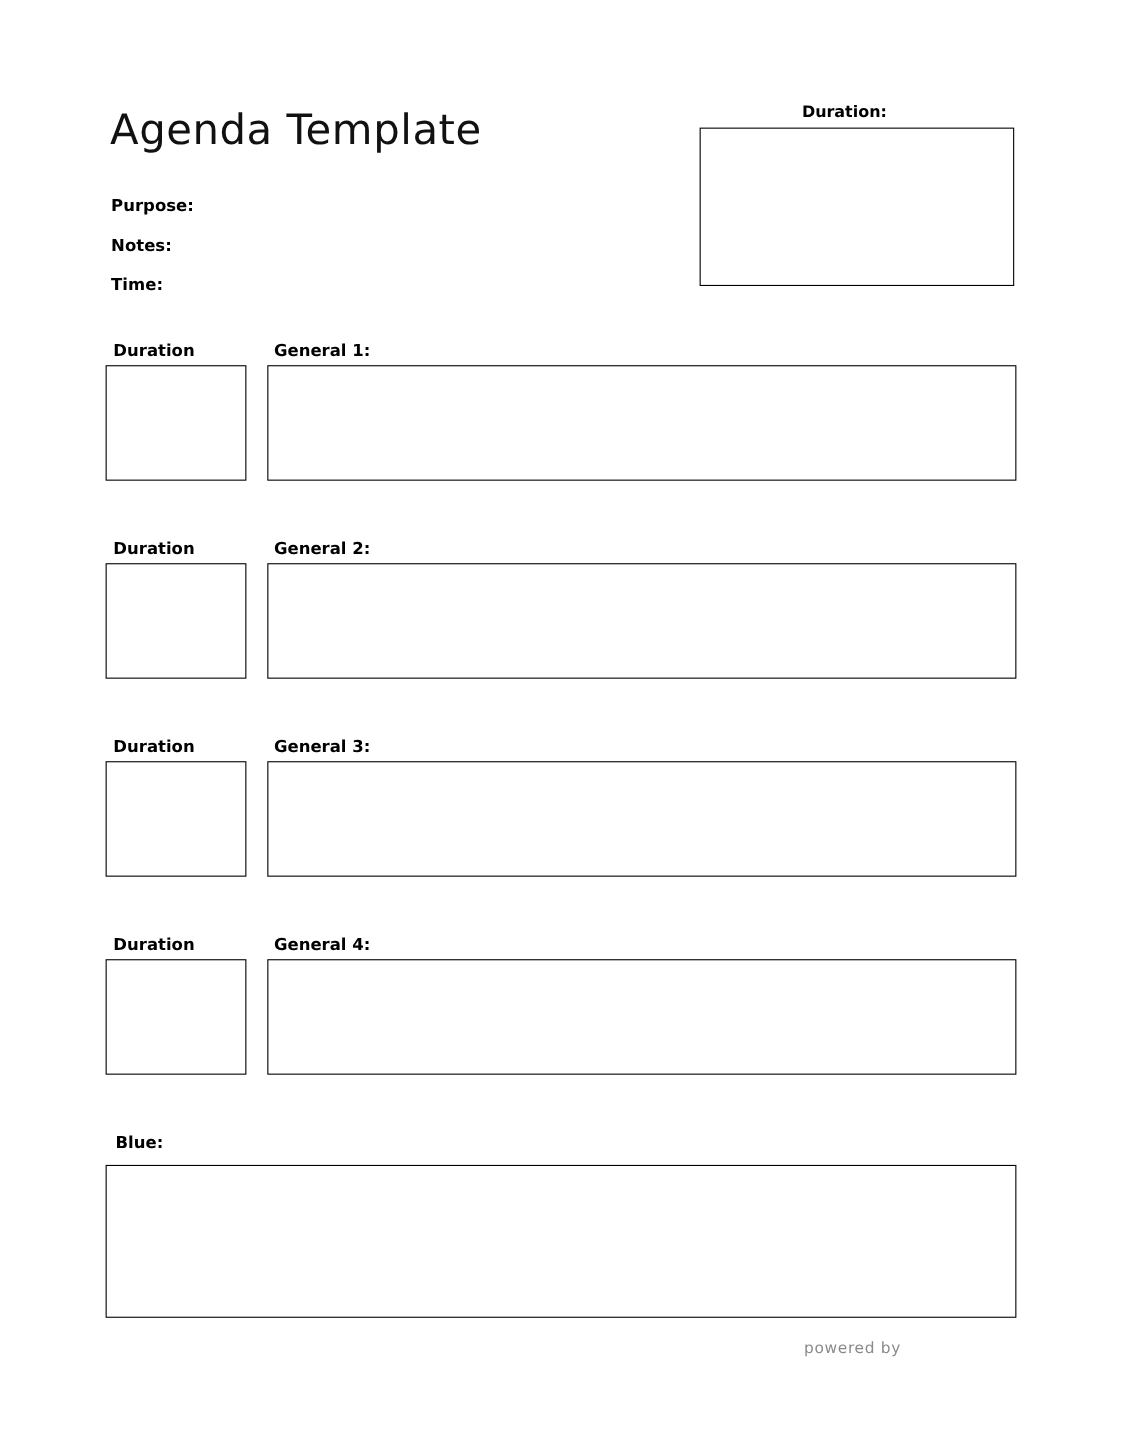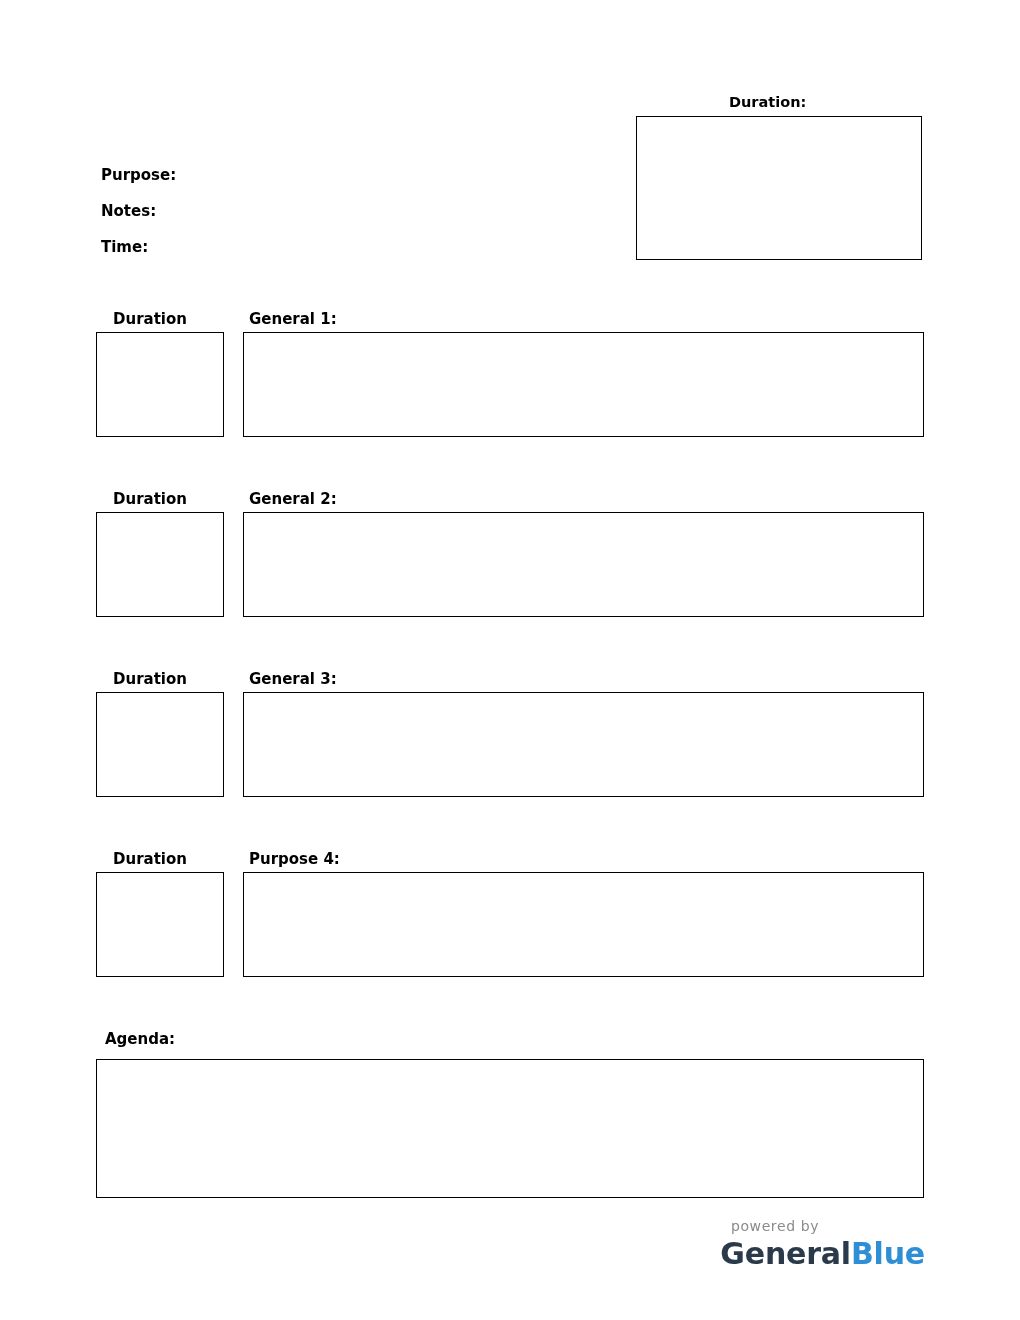--- a/index.html
+++ b/index.html
@@ -32,20 +32,21 @@
     letter-spacing: 0.5px;
     color: #111111;
     font-family: "DejaVu Sans", sans-serif;
   }
   .meta-label {
     position: absolute;
     left: 101px;
     font-size: 15px;
     font-weight: bold;
     color: #000000;
+    margin-top: 12px;
   }
   .meta-purpose { top: 166px; }
   .meta-date    { top: 202px; }
   .meta-time    { top: 238px; }
 
   .attendees-label {
     position: absolute;
     left: 729px;
     top: 94px;
     font-size: 14.5px;
@@ -59,21 +60,21 @@
     height: 144px;
     border: 1px solid #000000;
     background: #ffffff;
     box-sizing: border-box;
   }
 
   
   .row { position: absolute; left: 0; width: 1020px; }
   .row-duration-label {
     position: absolute;
-    left: 113px;
+    left: 103px;
     top: 0px;
     font-size: 15px;
     font-weight: bold;
   }
   .row-agenda-label {
     position: absolute;
     left: 249px;
     top: 0px;
     font-size: 15px;
     font-weight: bold;
@@ -145,20 +146,21 @@
     letter-spacing: -0.2px;
   }
   .logo .general { color: #2b3a4a; }
   .logo .blue { color: #2f8fd6; }
 </style>
 </head>
 <body>
 
 <div class="page">
 
+  <div class="title">Agenda Template</div>
 
   <div class="meta-label meta-purpose">Purpose:</div>
   <div class="meta-label meta-date">Notes:</div>
   <div class="meta-label meta-time">Time:</div>
 
   <div class="attendees-label">Duration:</div>
   <div class="attendees-box"></div>
 
   <div class="row row1">
     <div class="row-duration-label">Duration</div>
@@ -176,26 +178,23 @@
 
   <div class="row row3">
     <div class="row-duration-label">Duration</div>
     <div class="row-agenda-label">General 3:</div>
     <div class="duration-box"></div>
     <div class="agenda-box"></div>
   </div>
 
   <div class="row row4">
     <div class="row-duration-label">Duration</div>
-    <div class="row-agenda-label">Purpose 4:</div>
-    <div class="duration-box"></div>
-    <div class="agenda-box"></div>
-  </div>
-
-  <div class="notes-label">Agenda:</div>
+    <div class="row-agenda-label">General 4:</div>
+    <div class="duration-box"></div>
+    <div class="agenda-box"></div>
+  </div>
+
+  <div class="notes-label">Blue:</div>
   <div class="notes-box"></div>
 
   <div class="powered-by">powered by</div>
-  <div class="logo">
-    <span class="general">General</span><span class="blue">Blue</span>
-  </div>
 
 </div>
 
 </body></html>

